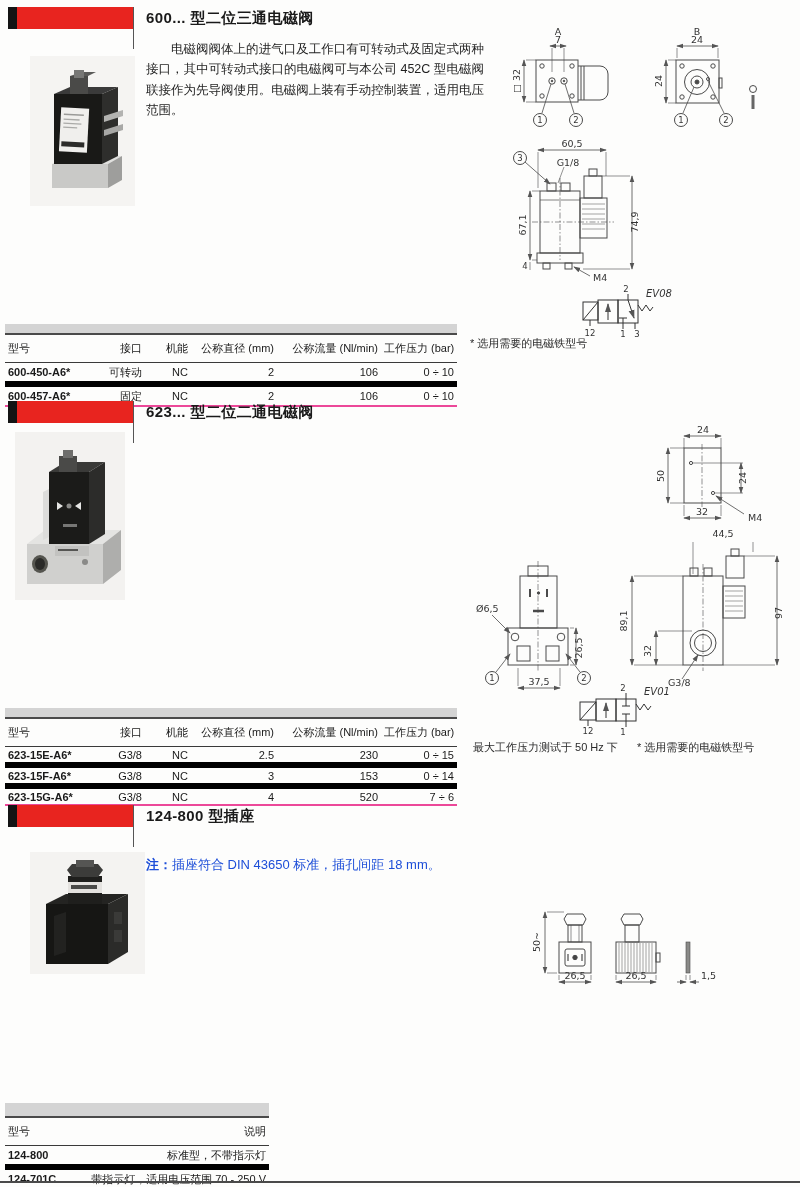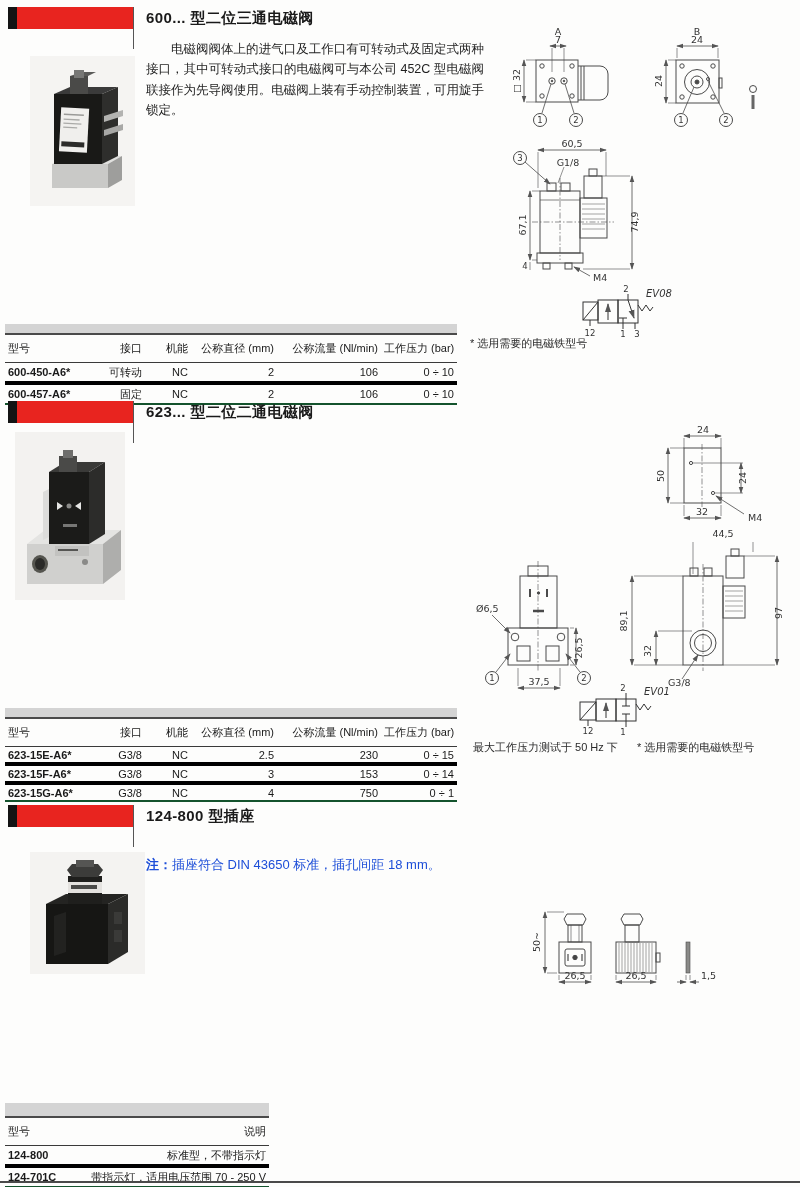--- a/index.html
+++ b/index.html
@@ -13,43 +13,43 @@
   .desc{position:absolute;left:146px;width:338px;font-size:12.5px;line-height:1.62;
         text-indent:2em;color:#1f1f1f;text-align:justify}
   .note{position:absolute;font-size:11px;color:#2a2a2a;white-space:nowrap}
   .note3{position:absolute;left:146px;font-size:13px;color:#1d4ed8;white-space:nowrap}
   .note3 b{font-weight:bold}
   .tblwrap{position:absolute}
   .tband{height:9px;background:#d4d4d4}
   .tband.tall{height:13px}
   table.spec{border-collapse:collapse;width:100%;border-top:2px solid #4a4a4a;font-size:11px;table-layout:fixed}
   table.spec th{font-weight:normal;border-bottom:1.5px solid #3a3a3a;padding:6px 3px;white-space:nowrap;overflow:hidden}
-  table.spec td{border-bottom:4px solid #000000;padding:1.5px 3px;white-space:nowrap;overflow:hidden}
-  table.spec tr:last-child td{border-bottom:2px solid #14532d}
+  table.spec td{border-bottom:6px solid #000000;padding:1.5px 3px;white-space:nowrap;overflow:hidden}
+  table.spec tr:last-child td{border-bottom:2px solid #ec4899}
   .al{text-align:left}.ac{text-align:right}
   td.model{font-weight:bold}
   .bottom-rule{position:absolute;left:0;top:1181px;width:800px;height:2px;background:#4a4a4a}
   svg.abs{position:absolute}
   svg text{font-family:"DejaVu Sans",sans-serif;font-size:9.5px;fill:#333}
   svg text.sm{font-size:8.5px}
   svg text.it{font-style:italic;font-size:10px}
 </style>
 </head>
 <body>
 
 <div class="page">
 
   <div class="banner" style="top:7px">
     <div class="tab"></div>
     <div class="bar"></div>
   </div>
   <div class="vline" style="top:7px"></div>
   <div class="sec-title" style="top:9px">600... 型二位三通电磁阀</div>
 
-  <div class="desc" style="top:39px">电磁阀阀体上的进气口及工作口有可转动式及固定式两种接口，其中可转动式接口的电磁阀可与本公司 452C 型电磁阀联接作为先导阀使用。电磁阀上装有手动控制装置，可用旋手锁定。</div>
+  <div class="desc" style="top:39px">电磁阀阀体上的进气口及工作口有可转动式及固定式两种接口，其中可转动式接口的电磁阀可与本公司 452C 型电磁阀联接作为先导阀使用。电磁阀上装有手动控制装置，适用电压范围。</div>
 
   <svg class="abs" style="left:30px;top:56px" width="105" height="150" viewBox="0 0 105 150">
     <rect x="0" y="0" width="105" height="150" fill="#f5f4f2"></rect>
     <polygon points="22,108 36,100 92,100 78,108" fill="#e0e0de"></polygon>
     <polygon points="78,108 92,100 92,124 78,132" fill="#9e9e9c"></polygon>
     <polygon points="22,108 78,108 78,132 22,132" fill="#c9c9c7"></polygon>
     <polygon points="24,38 40,31 88,31 72,38" fill="#3a3a3a"></polygon>
     <polygon points="72,38 88,31 88,100 72,108" fill="#2e2e2c"></polygon>
     <polygon points="24,38 72,38 72,108 24,108" fill="#191917"></polygon>
     <polygon points="40,20 52,16 66,16 58,20 58,38 40,38" fill="#5a5a58"></polygon>
@@ -452,22 +452,22 @@
           <td class="ac">NC</td>
           <td class="ac">3</td>
           <td class="ac">153</td>
           <td class="ac">0 ÷ 14</td>
         </tr>
         <tr>
           <td class="al model">623-15G-A6*</td>
           <td class="ac">G3/8</td>
           <td class="ac">NC</td>
           <td class="ac">4</td>
-          <td class="ac">750</td>
-          <td class="ac">0 ÷ 1</td>
+          <td class="ac">520</td>
+          <td class="ac">7 ÷ 6</td>
         </tr>
       </tbody>
     </table>
   </div>
 
   <div class="banner" style="top:805px">
     <div class="tab"></div>
     <div class="bar"></div>
   </div>
   <div class="vline" style="top:805px"></div>

